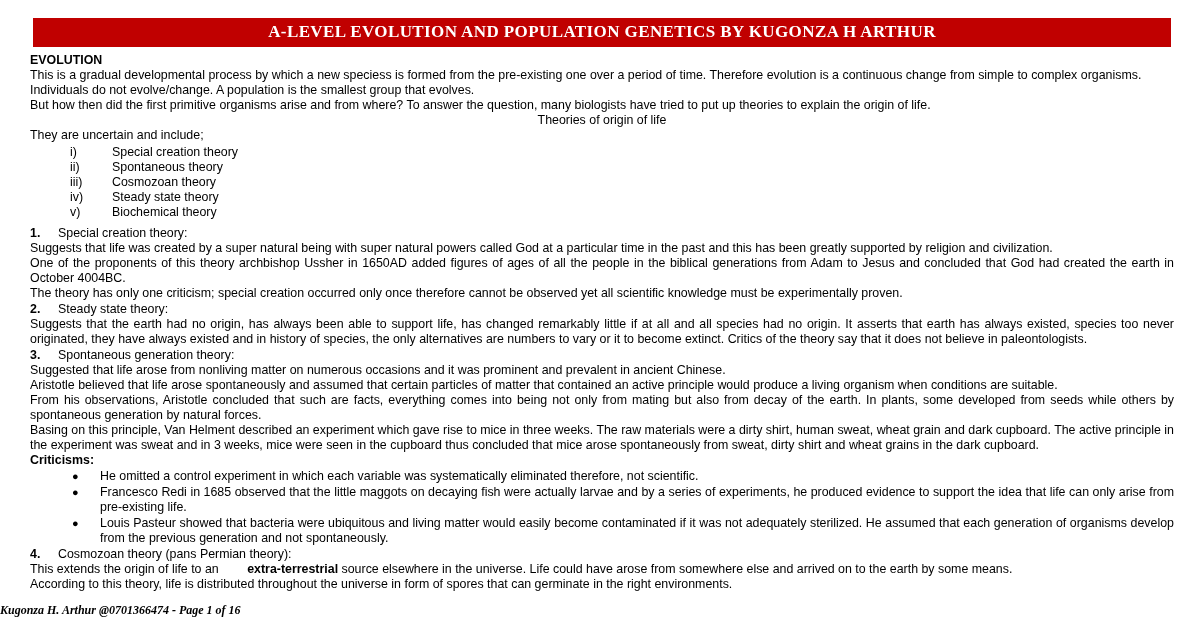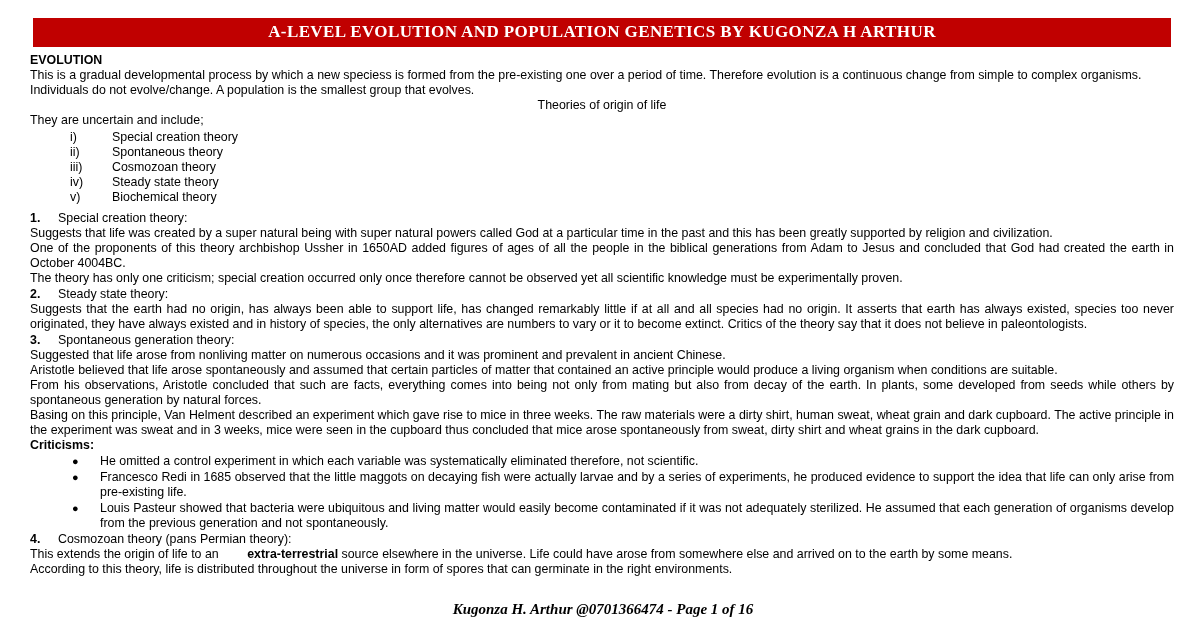--- a/index.html
+++ b/index.html
@@ -104,44 +104,45 @@
   .crit-label {
     font-weight: bold;
     margin-top: 1px;
   }
   b.inline {
     font-weight: bold;
     margin-left: 25px;
   }
   .footer {
     position: absolute;
-    left: 6px;
+    left: 0;
     right: 0;
     bottom: 12px;
-    text-align: center;
+    text-align: left;
     font-family: "Liberation Serif", serif;
     font-weight: bold;
     font-style: italic;
-    font-size: 15px;
+    font-size: 12px;
     color: #000000;
   }
 </style>
 </head>
 <body>
 
 <div class="page">
 
   <div class="header-banner">A-LEVEL EVOLUTION AND POPULATION GENETICS BY KUGONZA H ARTHUR</div>
 
   <div class="doc">
 
     <p class="centered-title">EVOLUTION</p>
 
     <p class="lead">This is a gradual developmental process by which a new speciess is formed from the pre-existing one over a period of time. Therefore evolution is a continuous change from simple to complex organisms.</p>
     <p class="lead">Individuals do not evolve/change. A population is the smallest group that evolves.</p>
+    <p class="lead">But how then did the first primitive organisms arise and from where? To answer the question, many biologists have tried to put up theories to explain the origin of life.</p>
 
     <p class="section-title">Theories of origin of life</p>
 
     <p class="lead">They are uncertain and include;</p>
 
     <ul class="roman-list">
       <li>
         <span class="marker">i)</span>
         <span>Special creation theory</span>
       </li>

